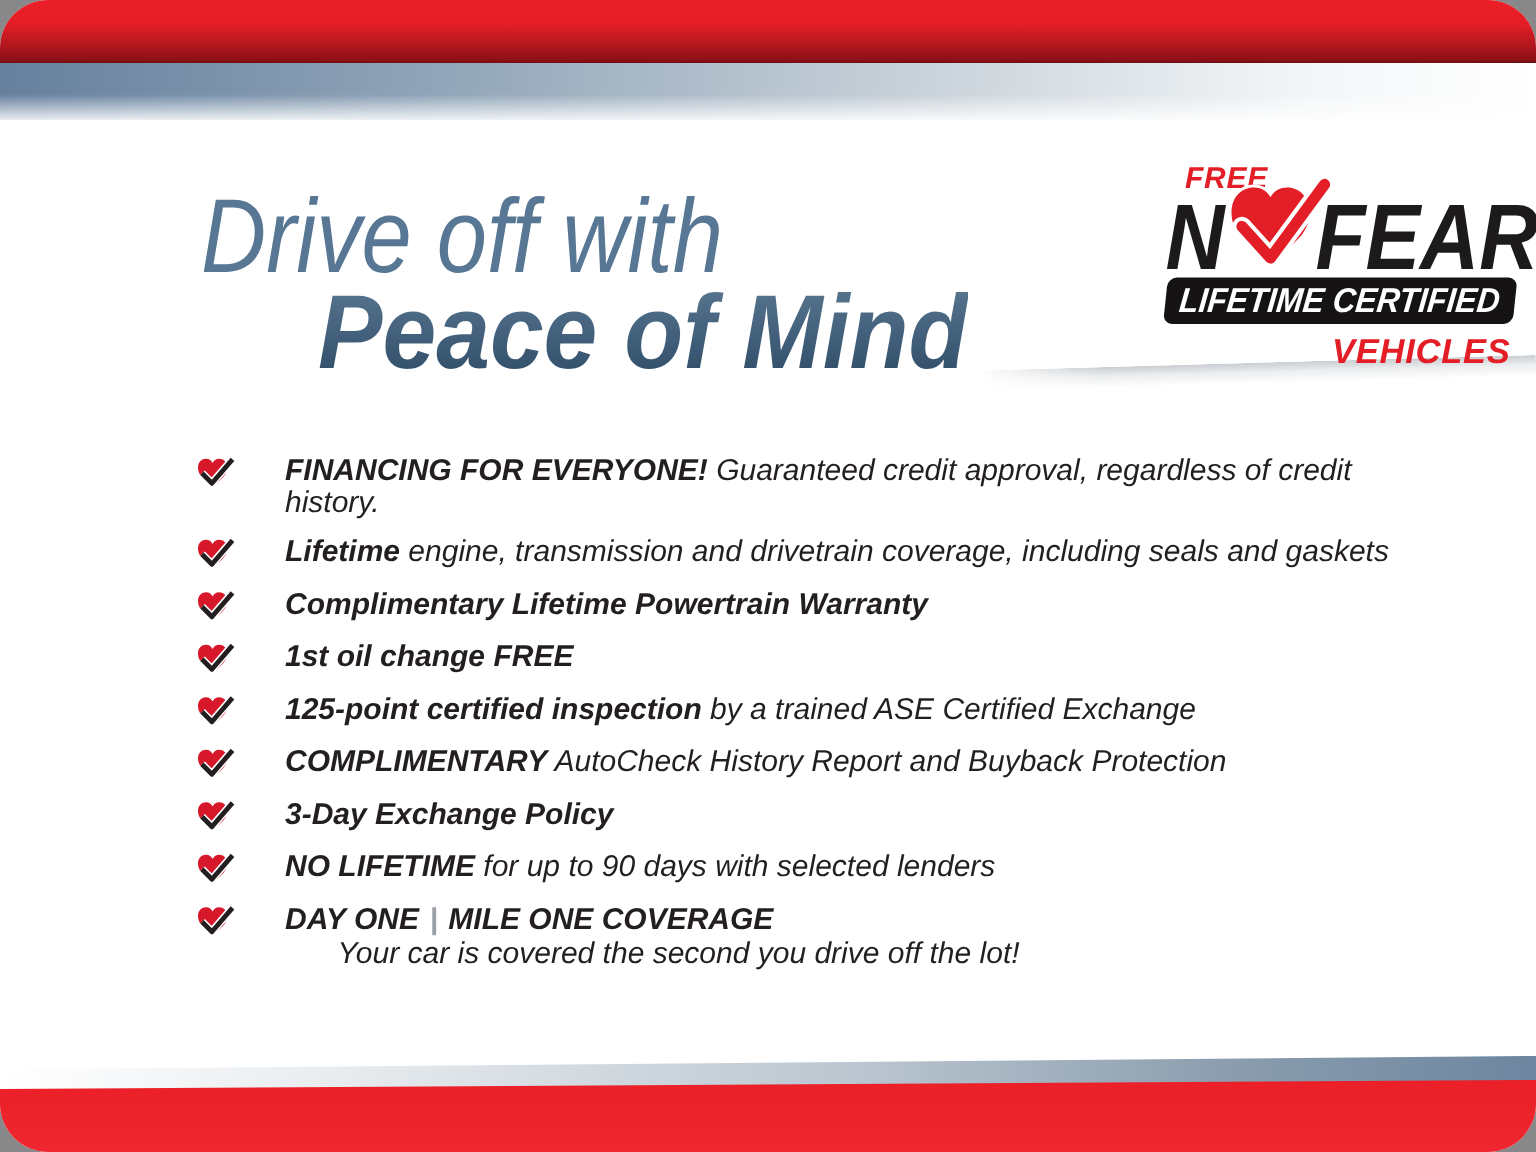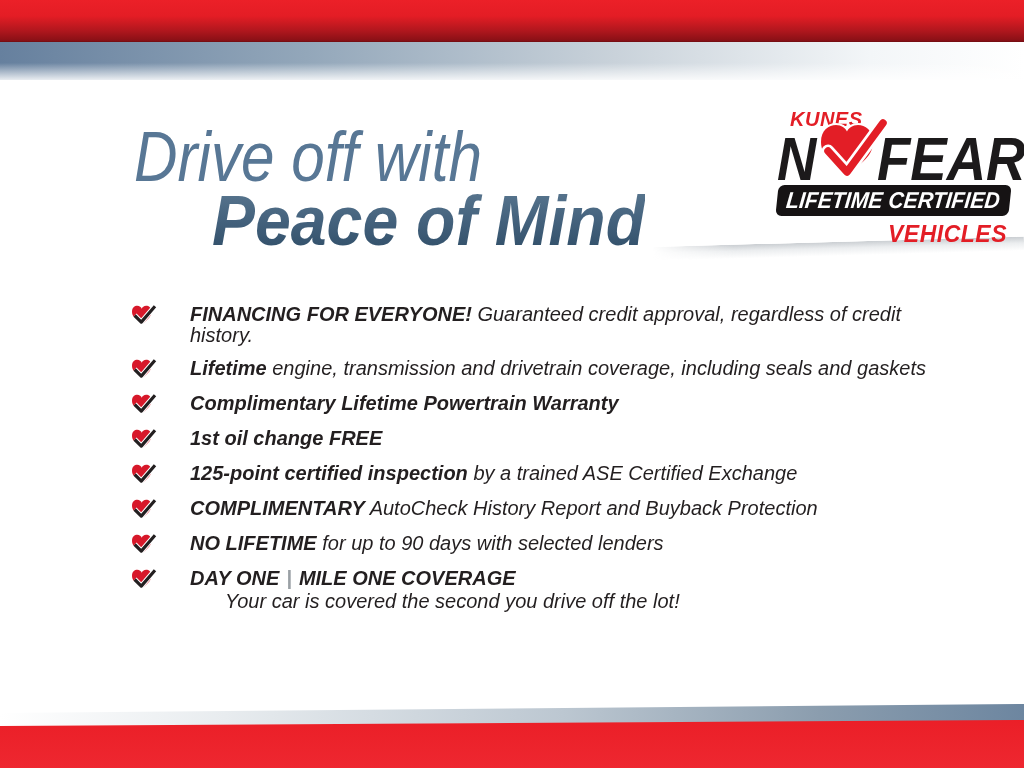--- a/index.html
+++ b/index.html
@@ -1,17 +1,17 @@
 <!DOCTYPE html>
 <html><head>
 <meta charset="utf-8">
 <style>
   html,body{margin:0;padding:0;background:#888;}
   .stage{position:relative;width:1024px;height:768px;margin:0 auto;background:#ffffff;
-         overflow:hidden;font-family:"Liberation Sans",sans-serif;}
+         overflow:hidden;font-family:"Liberation Sans",sans-serif;border-radius:32px;}
 
   
   .band-top-red{position:absolute;left:0;top:0;width:1024px;height:42px;
     background:linear-gradient(180deg,#ec2028 0%,#e41d25 38%,#b2171e 72%,#8a1016 96%,#6f0d12 100%);}
   .band-top-gray{position:absolute;left:0;top:42px;width:1024px;height:38px;
     background:
       linear-gradient(180deg,rgba(255,255,255,0) 0%,rgba(255,255,255,0) 55%,rgba(255,255,255,.85) 100%),
       linear-gradient(90deg,#66809e 0%,#93a7ba 30%,#c9d2da 60%,#f3f6f8 85%,#ffffff 100%);}
 
   
@@ -72,21 +72,21 @@
   <div class="band-top-red"></div>
   <div class="band-top-gray"></div>
   <div class="band-bot-gray"></div>
   <div class="band-bot-red"></div>
   <div class="swoosh"></div>
 
   <div class="title1">Drive off with</div>
   <div class="title2">Peace of Mind</div>
 
   <div class="logo">
-    <div class="kunes">KUNES</div>
+    <div class="kunes">FREE</div>
     <div class="n">N</div>
     <span class="heartchk">
       <svg viewBox="0 0 76 66" width="76" height="66">
         <path d="M36 58 C26 50,10 42,10 26 C10 14,18 9,25 9 C30.5 9,34.4 12.2,36 15.5 C37.6 12.2,41.5 9,47 9 C54 9,62 14,62 26 C62 42,46 50,36 58 Z" fill="#e31e26" stroke="#ffffff" stroke-width="4" paint-order="stroke"></path>
         <polyline points="17,35 36,56 72,7" fill="none" stroke="#ffffff" stroke-width="13" stroke-linecap="round" stroke-linejoin="round"></polyline>
         <polyline points="17,35 36,56 72,7" fill="none" stroke="#e31e26" stroke-width="7.5" stroke-linecap="round" stroke-linejoin="round"></polyline>
       </svg>
     </span>
     <div class="fear">FEAR</div>
     <div class="plate">
@@ -156,20 +156,30 @@
       <span class="hc">
         <svg viewBox="0 0 30 26" width="27" height="23">
           <path d="M13 23 C9 19.6,2 15,2 9 C2 4,5 2,8 2 C10.5 2,12.3 3.6,13 5.3 C13.7 3.6,15.5 2,18 2 C21 2,24 4,24 9 C24 15,17 19.6,13 23 Z" fill="#d7182a"></path>
           <polyline points="5,13 12.5,20.5 28,2.5" fill="none" stroke="#ffffff" stroke-width="6" stroke-linejoin="round"></polyline>
           <polyline points="5,13 12.5,20.5 28,2.5" fill="none" stroke="#231f20" stroke-width="3.6" stroke-linejoin="round"></polyline>
         </svg>
         </span>
       <div class="txt"><span class="b">COMPLIMENTARY</span><span class="r"> AutoCheck History Report and Buyback Protection</span></div>
     </div>
 
+    <div class="row">
+      <span class="hc">
+        <svg viewBox="0 0 30 26" width="27" height="23">
+          <path d="M13 23 C9 19.6,2 15,2 9 C2 4,5 2,8 2 C10.5 2,12.3 3.6,13 5.3 C13.7 3.6,15.5 2,18 2 C21 2,24 4,24 9 C24 15,17 19.6,13 23 Z" fill="#d7182a"></path>
+          <polyline points="5,13 12.5,20.5 28,2.5" fill="none" stroke="#ffffff" stroke-width="6" stroke-linejoin="round"></polyline>
+          <polyline points="5,13 12.5,20.5 28,2.5" fill="none" stroke="#231f20" stroke-width="3.6" stroke-linejoin="round"></polyline>
+        </svg>
+        </span>
+      <div class="txt"><span class="b">3-Day Exchange Policy</span><span class="r"></span></div>
+    </div>
 
     <div class="row">
       <span class="hc">
         <svg viewBox="0 0 30 26" width="27" height="23">
           <path d="M13 23 C9 19.6,2 15,2 9 C2 4,5 2,8 2 C10.5 2,12.3 3.6,13 5.3 C13.7 3.6,15.5 2,18 2 C21 2,24 4,24 9 C24 15,17 19.6,13 23 Z" fill="#d7182a"></path>
           <polyline points="5,13 12.5,20.5 28,2.5" fill="none" stroke="#ffffff" stroke-width="6" stroke-linejoin="round"></polyline>
           <polyline points="5,13 12.5,20.5 28,2.5" fill="none" stroke="#231f20" stroke-width="3.6" stroke-linejoin="round"></polyline>
         </svg>
         </span>
       <div class="txt"><span class="b">NO LIFETIME</span><span class="r"> for up to 90 days with selected lenders</span></div>

